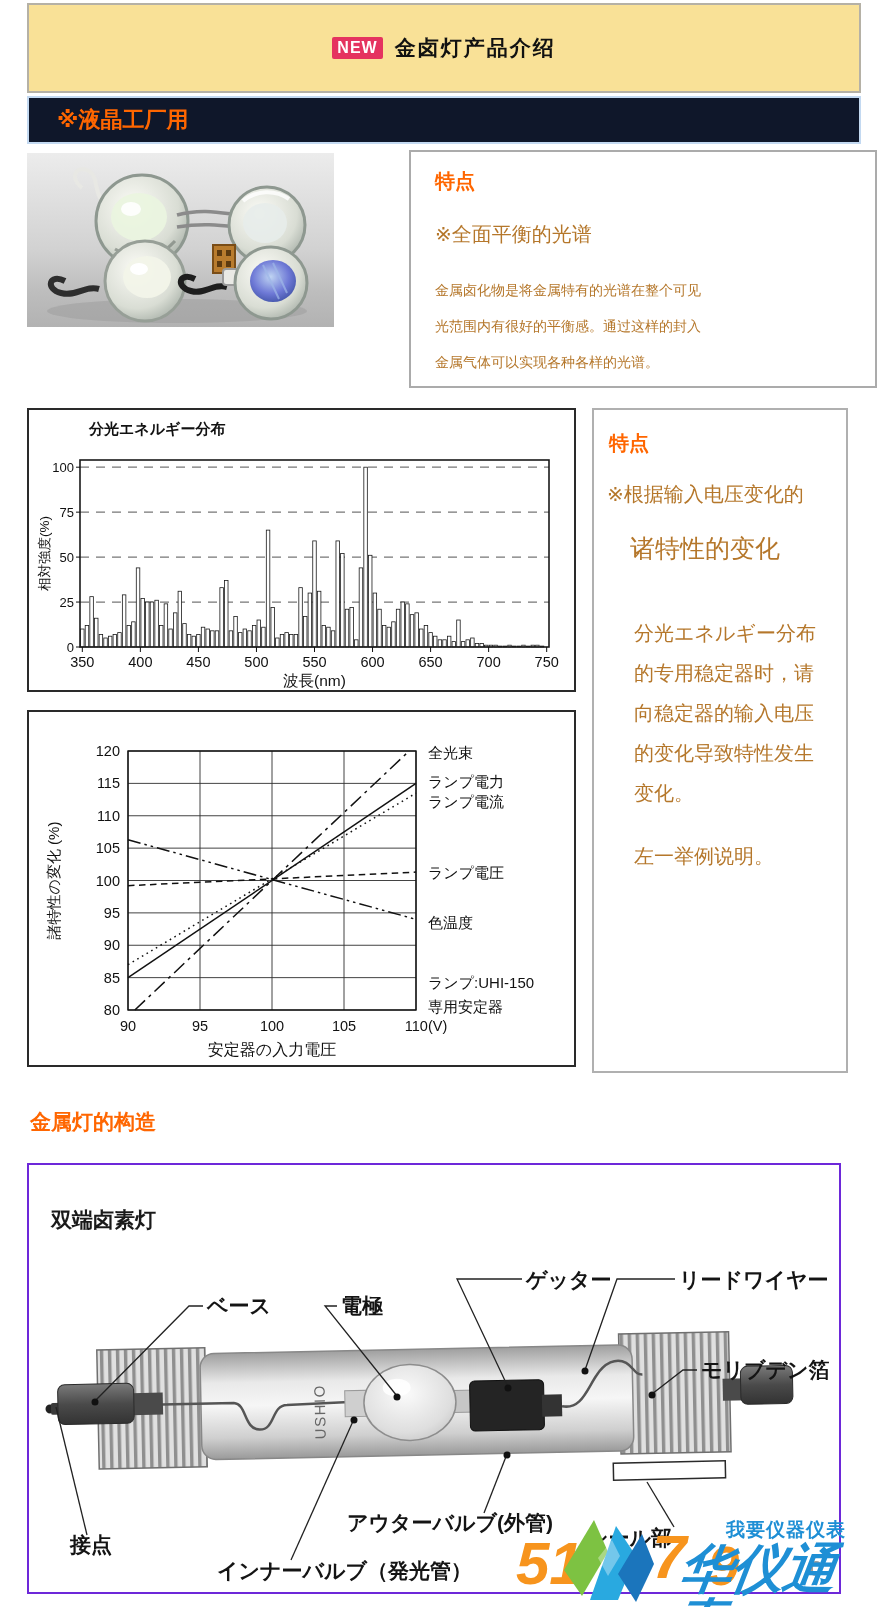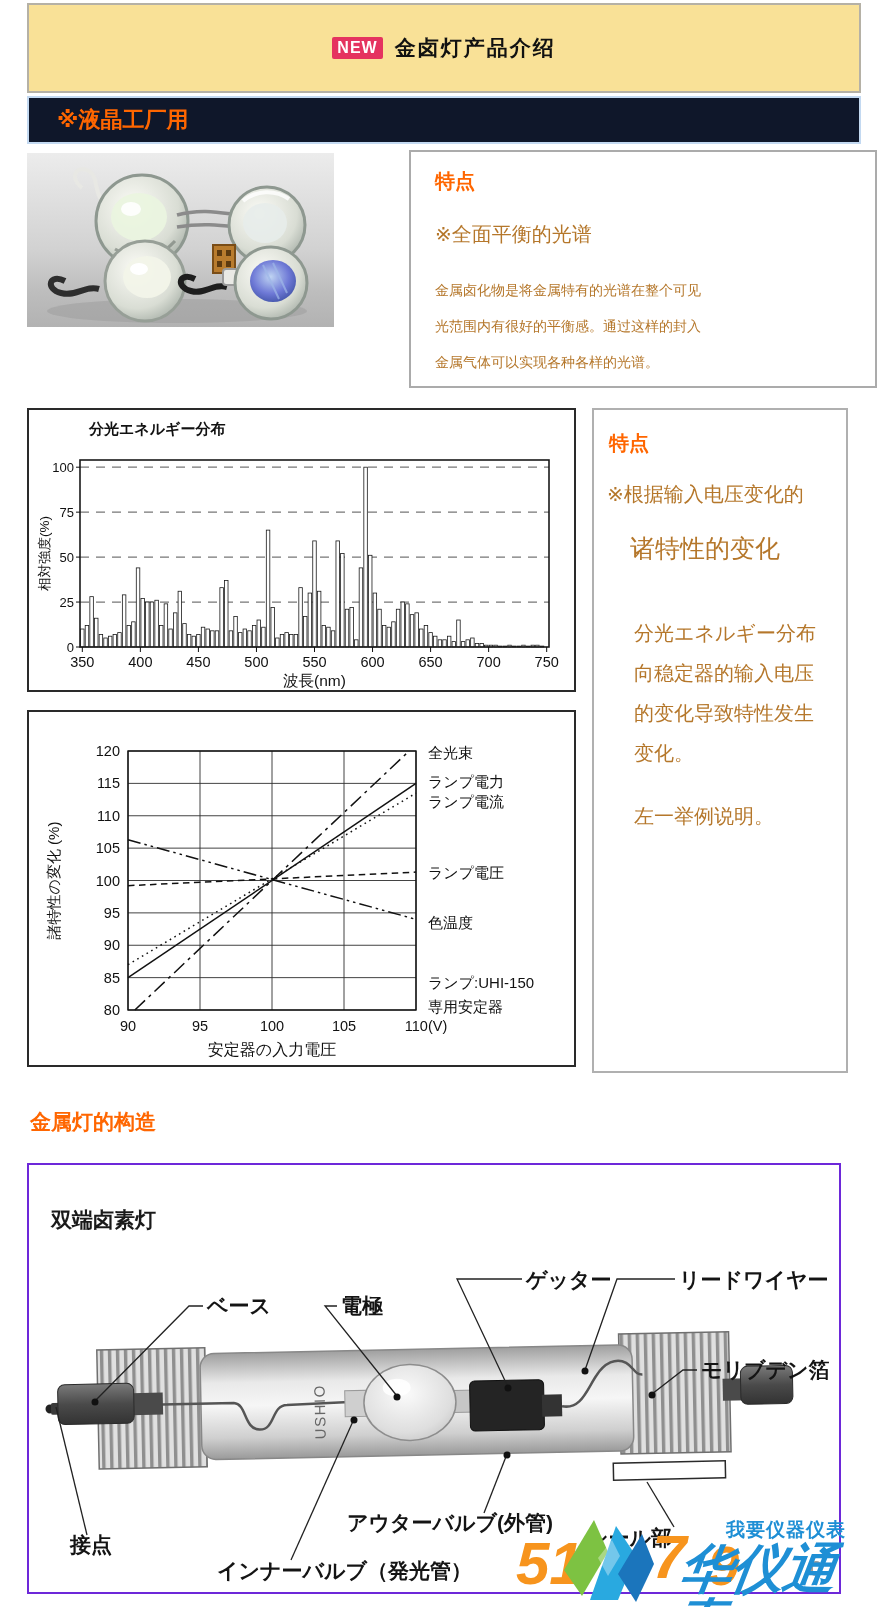--- a/index.html
+++ b/index.html
@@ -326,20 +326,21 @@
         <text transform="translate(30 168.5) rotate(-90)" font-size="15" fill="#111" text-anchor="middle">諸特性の変化 (%)</text>
       </svg>
   </div>
 
   <div class="abs panel">
     <div class="p-head">特点</div>
     <div class="p-line1">※根据输入电压变化的</div>
     <div class="p-line2">诸特性的变化</div>
     <div class="p-body">
       <div>分光エネルギー分布</div>
+      <div>的专用稳定器时，请</div>
       <div>向稳定器的输入电压</div>
       <div>的变化导致特性发生</div>
       <div>变化。</div>
     </div>
     <div class="p-foot">左一举例说明。</div>
   </div>
 
   <div class="abs struct-head">金属灯的构造</div>
 
   <div class="abs struct-box">

